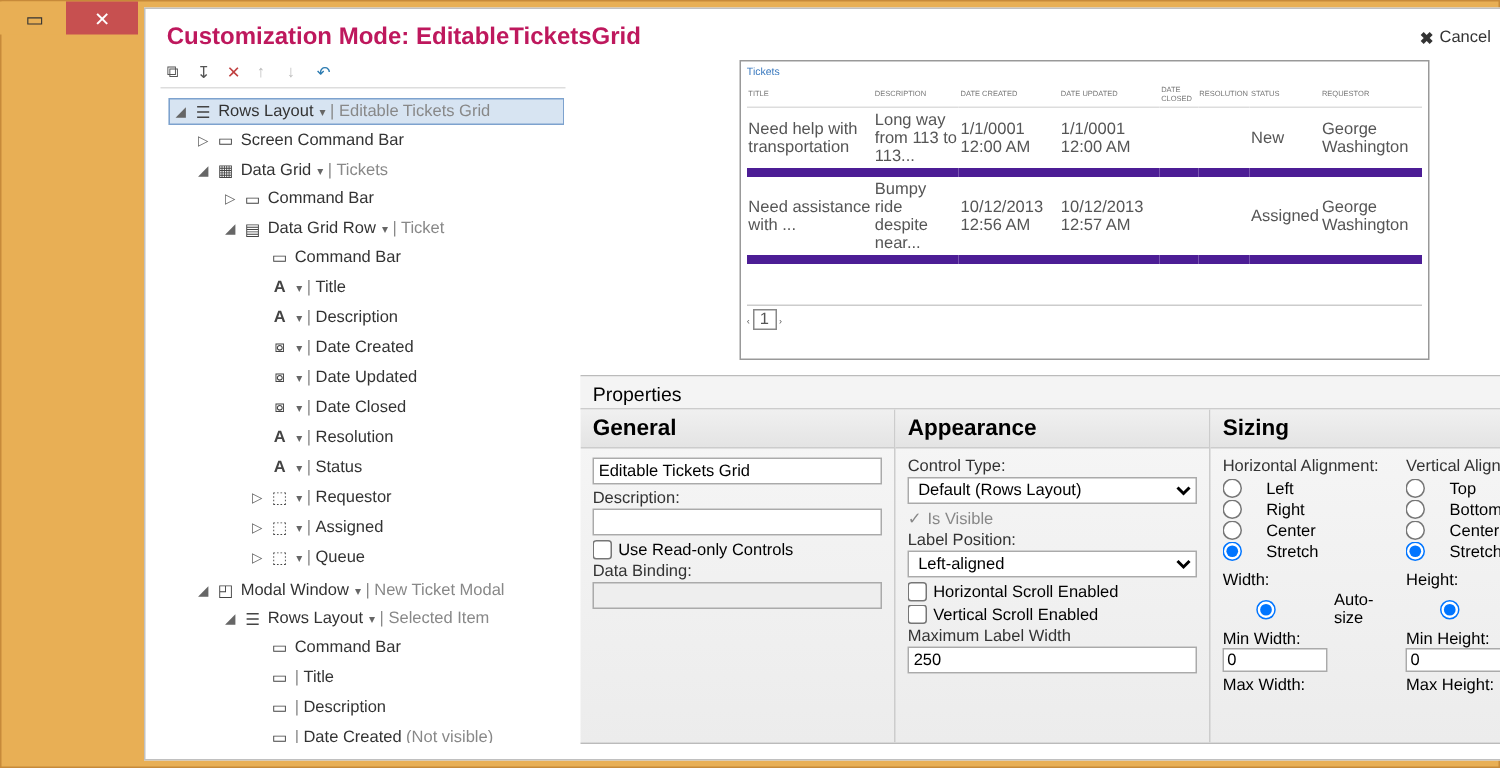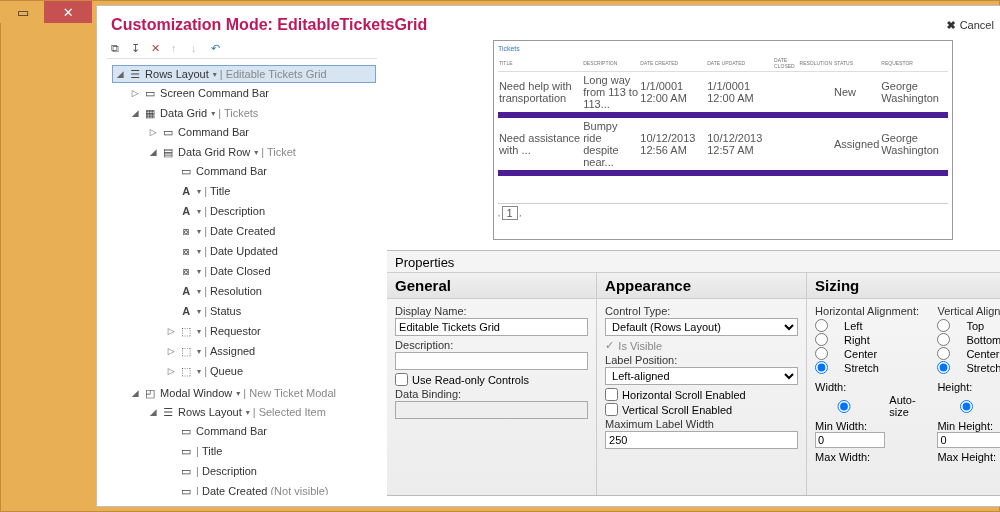--- a/index.html
+++ b/index.html
@@ -364,21 +364,21 @@
           </div>
         </div>
 
         <div class="props">
           <div class="pttl">Properties</div>
           <div class="sections">
 
             <div class="sec g">
               <h3>General</h3>
               <div class="bd">
-                <div class="fld"><label>Display Name:</label>
+                <div class="fld">
                   <input type="text" value="Editable Tickets Grid" style=""></div>
                 <div class="fld"><label>Description:</label>
                   <input type="text" value="" style=""></div>
                 <div class="chk">
                     <input type="checkbox" style="">
                     <label>Use Read-only Controls</label>
                   </div>
                 <div class="fld"><label>Data Binding:</label>
                   <input type="text" style="background: rgb(238, 238, 238);" disabled="" value=""></div>
               </div>

